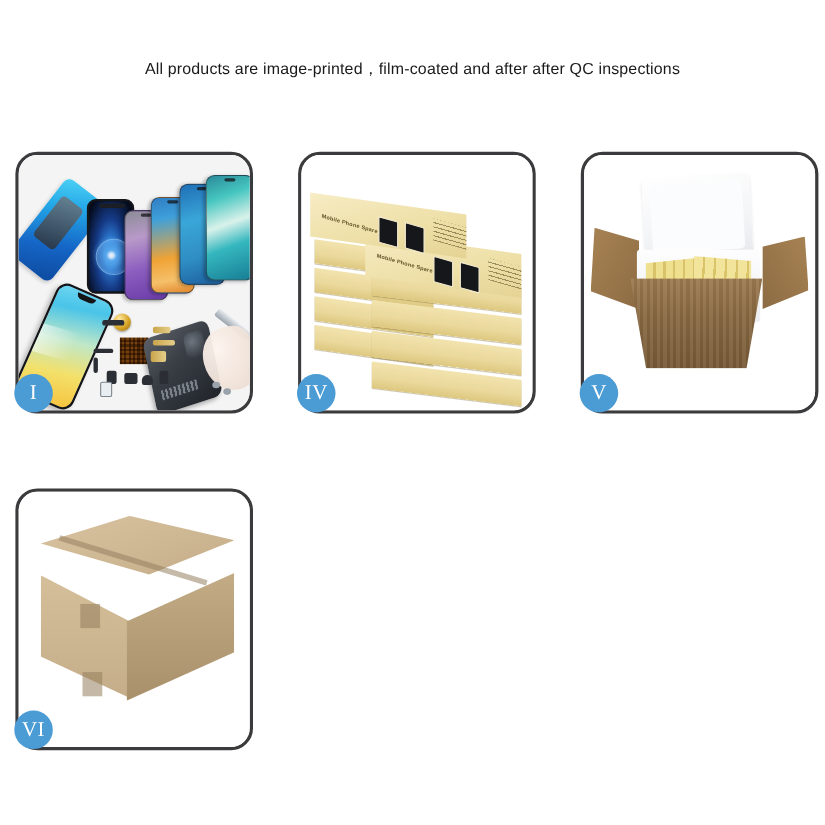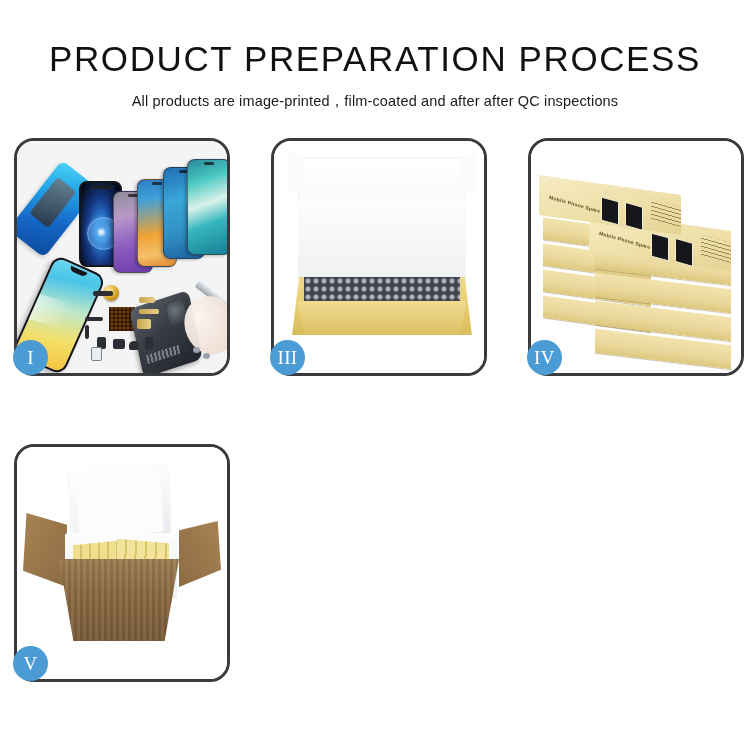--- a/index.html
+++ b/index.html
@@ -376,21 +376,20 @@
   }
   .c6-tape{
     position:absolute; width:18px; height:22px;
     background: rgba(150,126,92,.55);
   }
 </style>
 </head>
 <body>
 
 <div class="header">
-  <div class="title">PRODUCT PREPARATION PROCESS</div>
   <div class="subtitle">All products are image-printed，film-coated and after after QC inspections</div>
 </div>
 
 <div class="grid">
 
   <div class="panel">
     <div class="panel-inner p1">
       <div class="blue-panel"></div>
       <div class="protector"></div>
       <div class="fan">
@@ -424,30 +423,20 @@
       <div class="ribbon" style="left:122px;top:168px;width:20px;height:5px;"></div>
       <div class="ribbon" style="left:120px;top:178px;width:14px;height:10px;"></div>
       <div class="part" style="left:74px;top:206px;width:11px;height:14px;background:#e9eef2;border:1px solid #7b838c;"></div>
       <div class="part" style="left:176px;top:206px;width:7px;height:6px;border-radius:50%;background:#9aa2ab;"></div>
       <div class="part" style="left:186px;top:212px;width:7px;height:6px;border-radius:50%;background:#9aa2ab;"></div>
     </div>
     <div class="badge">I</div>
   </div>
 
 
-  <div class="panel">
-    <div class="panel-inner p3">
-      <div class="box3-lid"></div>
-      <div class="box3-foam"></div>
-      <div class="box3-base"></div>
-      <div class="box3-grey"></div>
-      <div class="box3-front"></div>
-    </div>
-    <div class="badge">III</div>
-  </div>
 
   <div class="panel">
     <div class="panel-inner p4">
       <div class="stack">
 
         <div class="kbox" style="left:6px;top:70px;width:108px;height:22px;transform:skewY(8deg);"></div>
         <div class="kbox" style="left:6px;top:96px;width:108px;height:22px;transform:skewY(8deg);"></div>
         <div class="kbox" style="left:6px;top:122px;width:108px;height:22px;transform:skewY(8deg);"></div>
         <div class="kbox" style="left:6px;top:148px;width:108px;height:22px;transform:skewY(8deg);"></div>
 
@@ -482,14 +471,25 @@
       <div class="foam-box"></div>
       <div class="ybox-group">
         <div class="ybox-a"></div>
         <div class="ybox-b"></div>
       </div>
       <div class="carton-body"></div>
     </div>
     <div class="badge">V</div>
   </div>
 
+  <div class="panel">
+    <div class="panel-inner p6">
+      <div class="c6-top"></div>
+      <div class="c6-left"></div>
+      <div class="c6-right"></div>
+      <div class="c6-seam"></div>
+      <div class="c6-tape" style="left:56px;top:102px;"></div>
+      <div class="c6-tape" style="left:58px;top:164px;"></div>
+    </div>
+    <div class="badge">VI</div>
+  </div>
 
 </div>
 
 </body></html>

